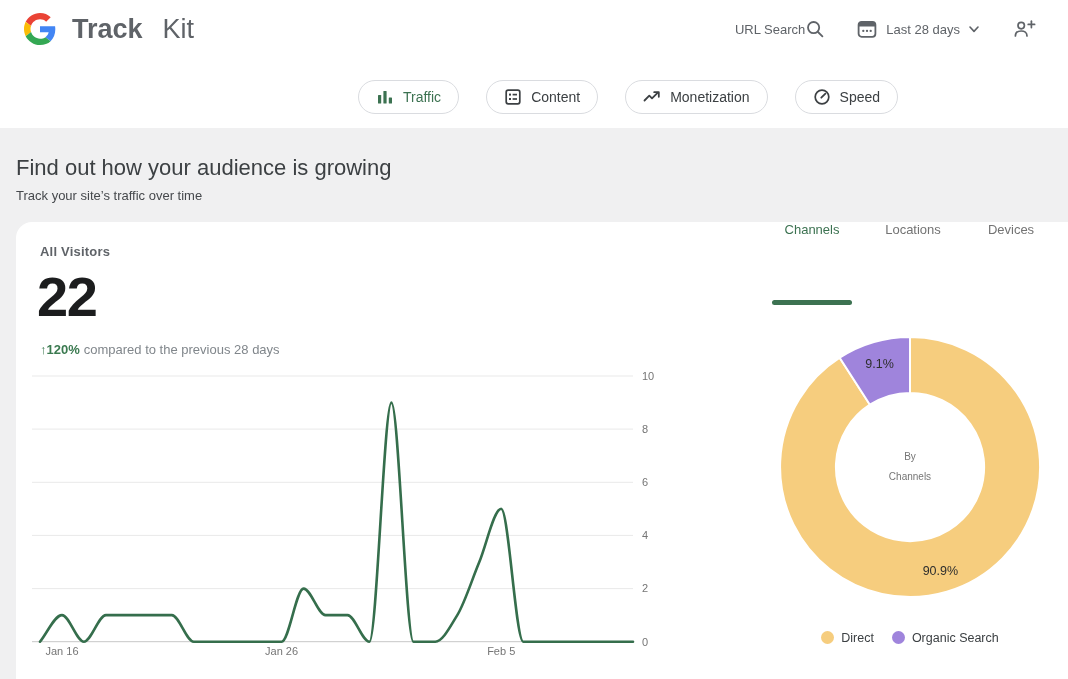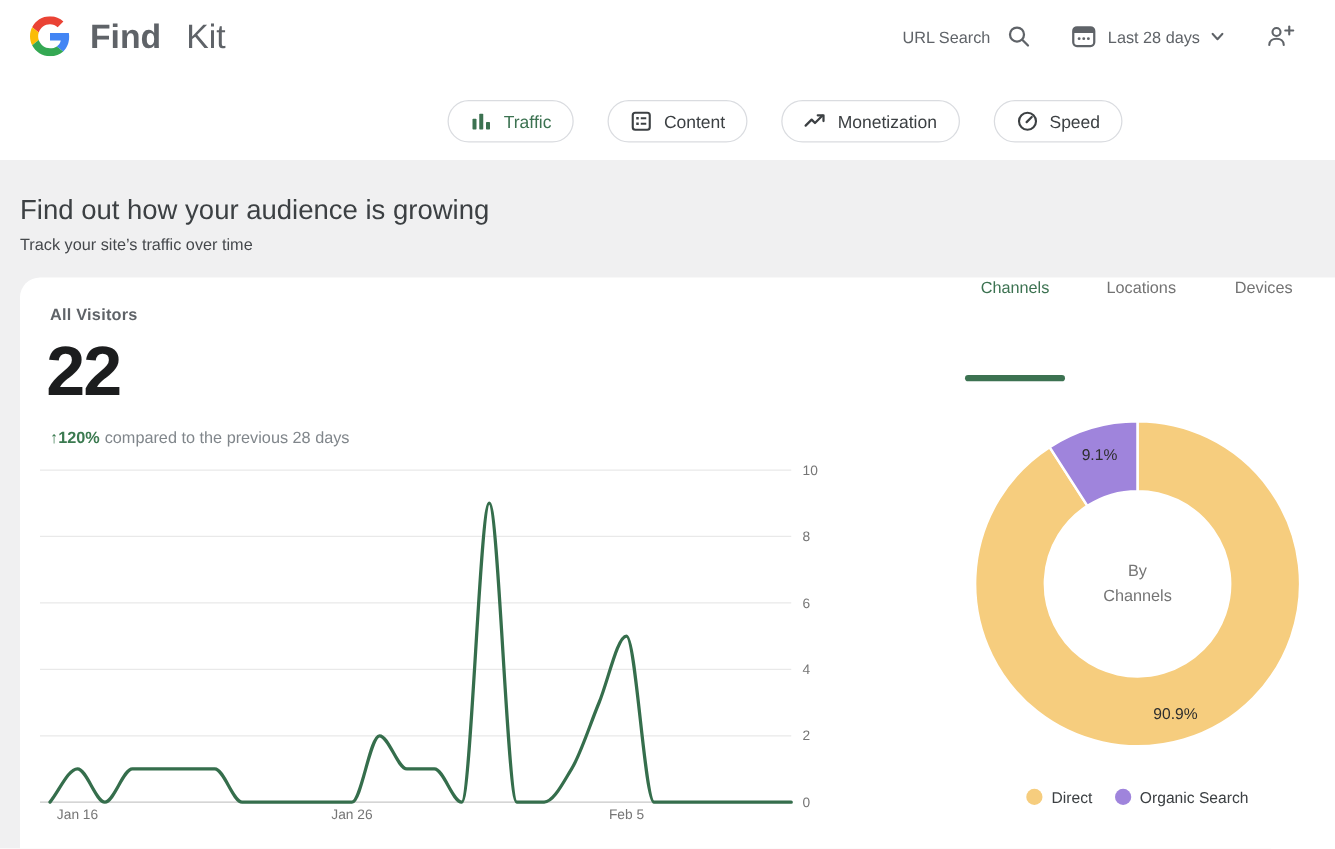--- a/index.html
+++ b/index.html
@@ -9,21 +9,21 @@
 
   
   .header { position:absolute; left:0; top:0; width:1068px; height:128px; background:#fff; }
   .logo { position:absolute; left:24px; top:13px; display:flex; align-items:center; gap:16px; }
   .logo-g { width:32px; height:32px; }
   .logo-text { font-size:27px; color:#5f6368; letter-spacing:0; }
   .logo-text .site { font-weight:600; }
   .logo-text .kit { font-weight:400; margin-left:20px; }
 
   .topbar { position:absolute; right:0; top:14px; height:30px; display:flex; align-items:center; }
-  .url-search { display:flex; align-items:center; gap:13px; cursor:pointer; }
+  .url-search { display:flex; align-items:center; cursor:pointer; }
   .url-search-label { font-size:13px; color:#5f6368; }
   .date-range { display:flex; align-items:center; gap:9px; margin-left:32px; cursor:pointer; }
   .date-range-label { font-size:13px; color:#5f6368; }
   .user-add { margin-left:34px; margin-right:32px; cursor:pointer; display:flex; align-items:center; }
 
   .nav-pills { position:absolute; left:358px; top:80px; display:flex; gap:27px; }
   .pill { display:flex; align-items:center; gap:9px; height:34px; padding:12px 17px;
           border:1px solid #dadce0; border-radius:17px; background:#fff;
           font-size:14px; font-weight:500; color:#3c4043; cursor:pointer; white-space:nowrap; }
   .pill.active { color:#3c7251; }
@@ -49,21 +49,21 @@
 
   
   .rp-tabs { position:absolute; top:57px; left:740px; }
   .rp-tab { position:absolute; top:0; height:22px; font-size:13px; color:#737373;
             text-align:center; cursor:pointer; }
   .rp-tab.active { color:#3c7251; font-weight:500; }
   .rp-underline { position:absolute; top:78px; left:756px; width:80px; height:5px;
                   background:#3c7251; border-radius:4px; }
   .donut-wrap { position:absolute; left:754px; top:105px; width:280px; height:280px; }
   .donut-center { position:absolute; left:754px; top:225px; width:280px; text-align:center;
-                  font-size:13px; color:#757575; line-height:20px; pointer-events:none; }
+                  font-size:10px; color:#757575; line-height:20px; pointer-events:none; }
   .legend { position:absolute; left:754px; top:409px; width:280px; display:flex;
             justify-content:center; gap:18px; align-items:center; }
   .legend-item { display:flex; align-items:flex-start; gap:7px; }
   .legend-dot { width:13px; height:13px; border-radius:50%; }
   .legend-label { font-size:12.5px; color:#3c4043; }
 
   svg text { font-family:"Liberation Sans", sans-serif; }
 </style>
 </head>
 <body>
@@ -72,21 +72,21 @@
 
   <div class="header">
 
     <div class="logo">
       <svg class="logo-g" viewBox="0 0 48 48">
         <path fill="#EA4335" d="M24 9.5c3.54 0 6.71 1.22 9.21 3.6l6.85-6.85C35.9 2.38 30.47 0 24 0 14.62 0 6.51 5.38 2.56 13.22l7.98 6.19C12.43 13.72 17.74 9.5 24 9.5z"></path>
         <path fill="#4285F4" d="M46.98 24.55c0-1.57-.15-3.09-.38-4.55H24v9.02h12.94c-.58 2.96-2.26 5.48-4.78 7.18l7.73 6c4.51-4.18 7.09-10.36 7.09-17.65z"></path>
         <path fill="#FBBC05" d="M10.53 28.59c-.48-1.45-.76-2.99-.76-4.59s.27-3.14.76-4.59l-7.98-6.19C.92 16.46 0 20.12 0 24c0 3.88.92 7.54 2.56 10.78l7.97-6.19z"></path>
         <path fill="#34A853" d="M24 48c6.48 0 11.93-2.13 15.89-5.81l-7.73-6c-2.15 1.45-4.92 2.3-8.16 2.3-6.26 0-11.57-4.22-13.47-9.91l-7.98 6.19C6.51 42.62 14.62 48 24 48z"></path>
       </svg>
-      <div class="logo-text"><span class="site">Find</span><span class="kit">Kit</span></div>
+      <div class="logo-text"><span class="site">Track</span><span class="kit">Kit</span></div>
     </div>
 
     <div class="topbar">
       <div class="url-search">
         <span class="url-search-label">URL Search</span>
         <svg width="20" height="20" viewBox="0 0 20 20">
           <circle cx="8.6" cy="8.6" r="5.6" fill="none" stroke="#5f6368" stroke-width="1.8"></circle>
           <line x1="13" y1="13" x2="17.4" y2="17.4" stroke="#5f6368" stroke-width="1.8" stroke-linecap="round"></line>
         </svg>
       </div>

